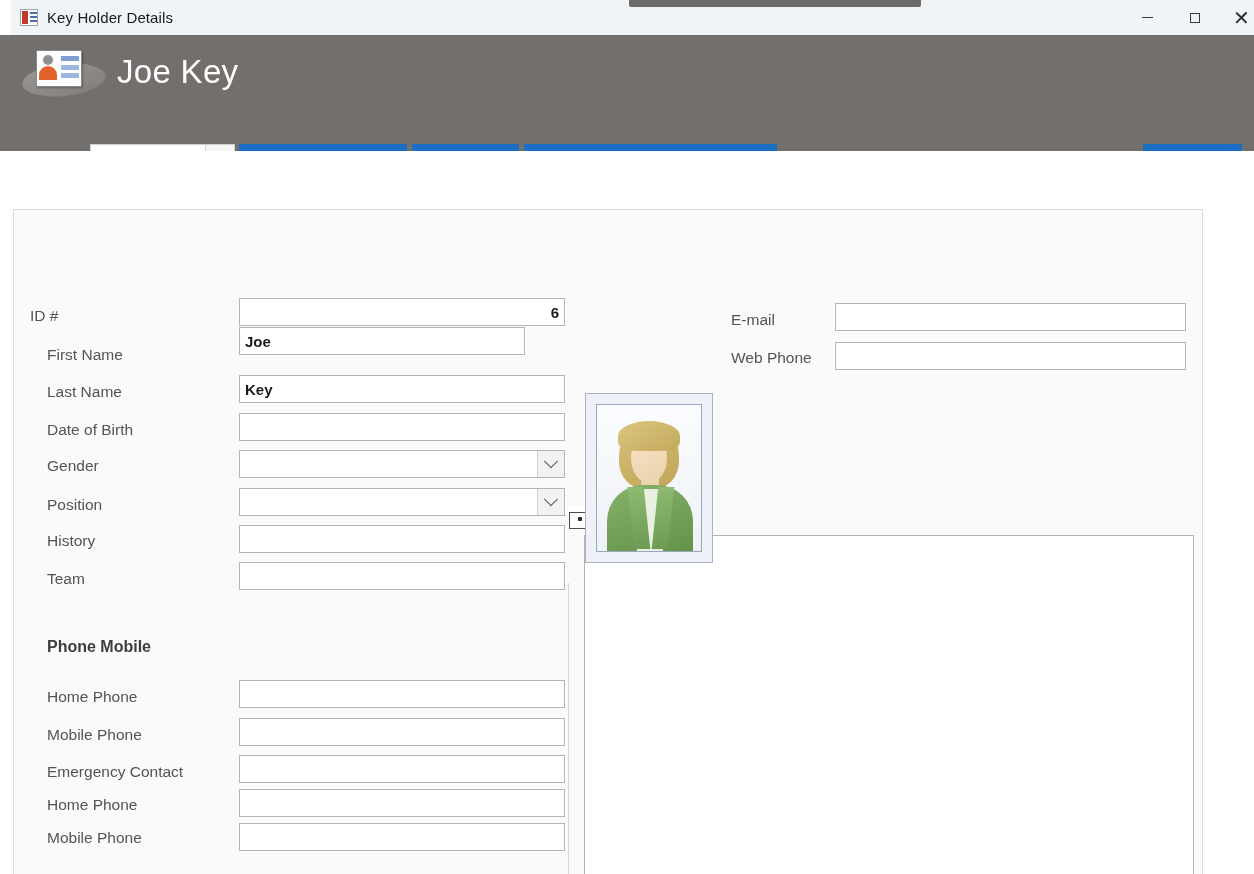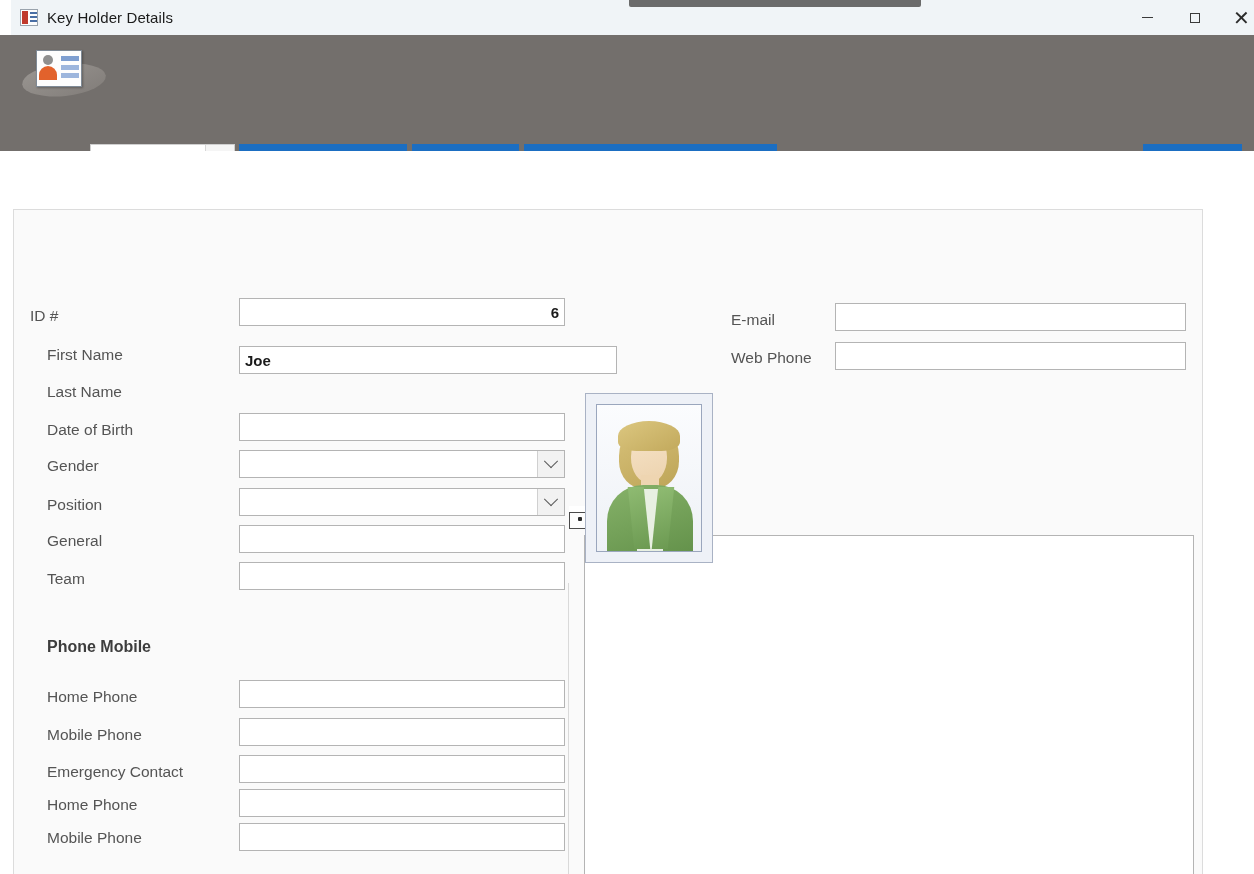--- a/index.html
+++ b/index.html
@@ -395,20 +395,21 @@
     <div class="ellipse"></div>
     <div class="card">
       <div class="head"></div>
       <div class="body"></div>
       <div class="line l1"></div>
       <div class="line l2"></div>
       <div class="line l3"></div>
     </div>
   </div>
 
+  <div id="header-name">Joe Key</div>
 
   <div id="goto-label"><u>G</u><span>o to</span></div>
 
   <div id="goto-combo">
     <div class="field"></div>
     <div class="arrow">
         <span class="chev"></span>
       </div>
   </div>
 
@@ -451,44 +452,45 @@
 
 <div id="body-area">
 
 
   <div id="form-panel">
 
     <div class="flabel" style="left:16px; top:97px;">ID #</div>
     <div class="finput right" style="left:225px; top:88px; width:326px;">6</div>
 
     <div class="flabel" style="left:33px; top:136px;">First Name</div>
-    <div class="finput bold" style="left:225px; top:136px; width:378px;text-align:center;">Joe</div>
+    <div class="finput bold" style="left:225px; top:117px; width:286px;text-align:center;">Joe</div>
 
     <div class="flabel" style="left:33px; top:173px;">Last Name</div>
+    <div class="finput bold" style="left:225px; top:165px; width:326px;">Key</div>
 
     <div class="flabel" style="left:33px; top:211px;">Date of Birth</div>
     <div class="finput" style="left:225px; top:203px; width:326px;"></div>
 
     <div class="flabel" style="left:33px; top:247px;">Gender</div>
     <div class="fcombo" style="left:225px; top:240px; width:326px;">
       <div class="cf"></div>
       <div class="ca">
           <span class="chev"></span>
         </div>
     </div>
 
     <div class="flabel" style="left:33px; top:286px;">Position</div>
     <div class="fcombo" style="left:225px; top:278px; width:326px;">
       <div class="cf"></div>
       <div class="ca">
           <span class="chev"></span>
         </div>
     </div>
 
-    <div class="flabel" style="left:33px; top:322px;">General</div>
+    <div class="flabel" style="left:33px; top:322px;">History</div>
     <div class="finput" style="left:225px; top:315px; width:326px;"></div>
 
     <div class="flabel" style="left:33px; top:360px;">Team</div>
     <div class="finput" style="left:225px; top:352px; width:326px;"></div>
 
     <div class="section-head" style="left:33px; top:428px;">Phone Mobile</div>
 
     <div class="flabel" style="left:33px; top:478px;">Home Phone</div>
     <div class="finput" style="left:225px; top:470px; width:326px;"></div>
 

